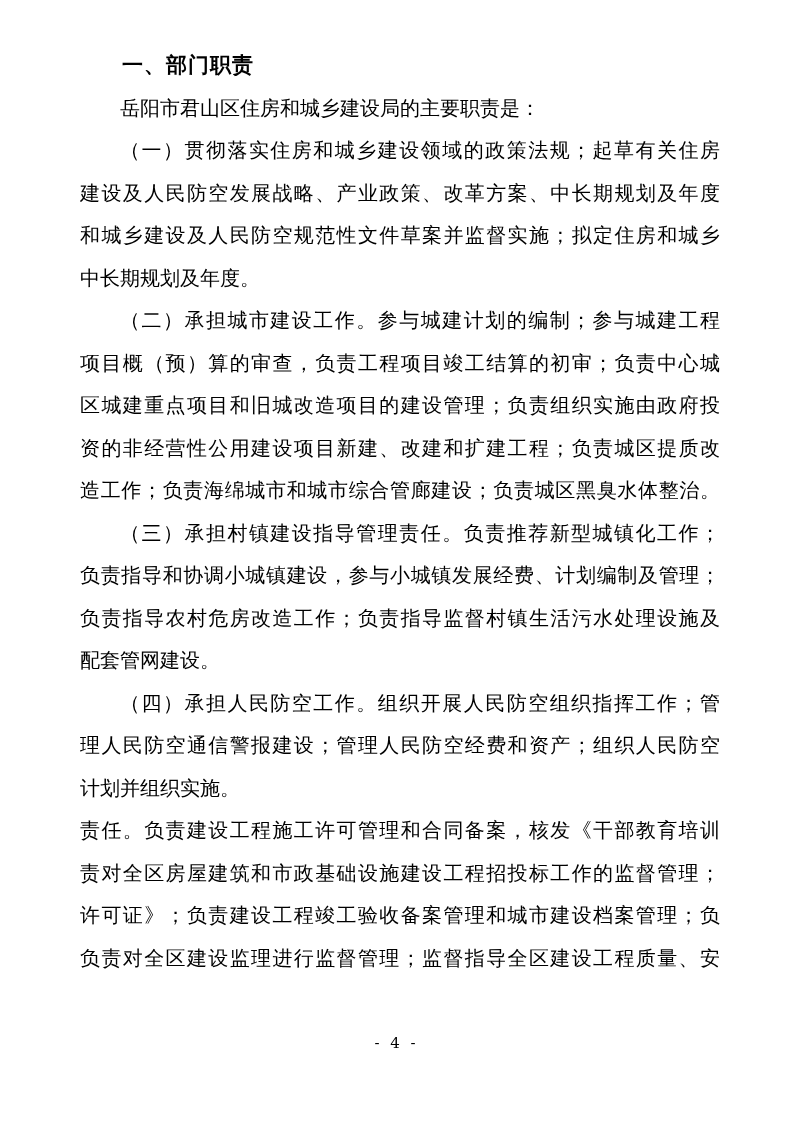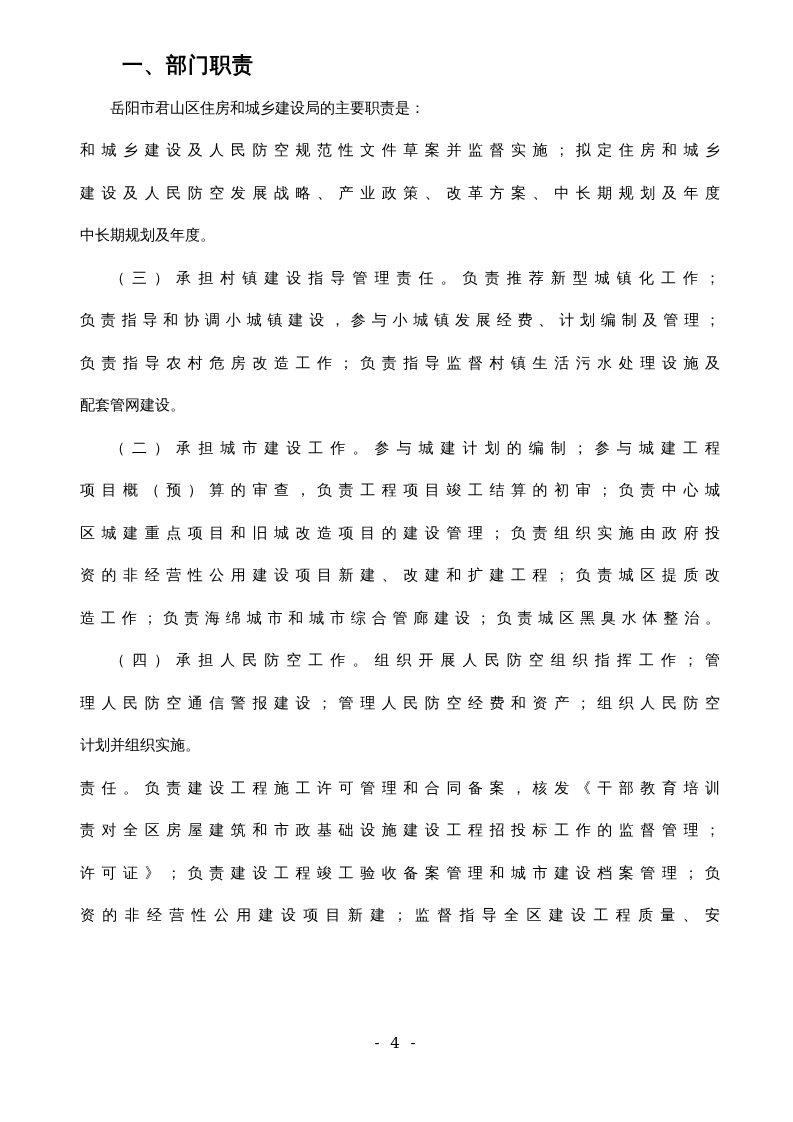--- a/index.html
+++ b/index.html
@@ -16,21 +16,21 @@
     font-family: "DejaVu Serif", "Liberation Serif", serif;
     overflow: hidden;
   }
   .content {
     position: absolute;
     left: 80px;
     top: 44px;
     width: 640px;
   }
   .line {
-    font-size: 15px;
+    font-size: 20px;
     height: 42.5px;
     line-height: 42.5px;
     text-align: justify;
     overflow: hidden;
     white-space: nowrap;
   }
   .line.wrapok { white-space: normal; }
   .line.justify {
     text-align: justify;
     text-align-last: justify;
@@ -58,45 +58,46 @@
 
 <div class="page">
   <div class="content" id="doc-content">
       <div class="block heading">
         <div class="line indent wrapok">一、部门职责</div>
       </div>
       <div class="block paragraph">
         <div class="line indent wrapok">岳阳市君山区住房和城乡建设局的主要职责是：</div>
       </div>
       <div class="block paragraph">
+        <div class="line indent justify">（一）贯彻落实住房和城乡建设领域的政策法规；起草有关住房</div>
+        <div class="line justify">建设及人民防空发展战略、产业政策、改革方案、中长期规划及年度</div>
         <div class="line justify">和城乡建设及人民防空规范性文件草案并监督实施；拟定住房和城乡</div>
-        <div class="line justify">建设及人民防空发展战略、产业政策、改革方案、中长期规划及年度</div>
         <div class="line wrapok">中长期规划及年度。</div>
-      </div>
-      <div class="block paragraph">
-        <div class="line indent justify">（三）承担村镇建设指导管理责任。负责推荐新型城镇化工作；</div>
-        <div class="line justify">负责指导和协调小城镇建设，参与小城镇发展经费、计划编制及管理；</div>
-        <div class="line justify">负责指导农村危房改造工作；负责指导监督村镇生活污水处理设施及</div>
-        <div class="line wrapok">配套管网建设。</div>
       </div>
       <div class="block paragraph">
         <div class="line indent justify">（二）承担城市建设工作。参与城建计划的编制；参与城建工程</div>
         <div class="line justify">项目概（预）算的审查，负责工程项目竣工结算的初审；负责中心城</div>
         <div class="line justify">区城建重点项目和旧城改造项目的建设管理；负责组织实施由政府投</div>
         <div class="line justify">资的非经营性公用建设项目新建、改建和扩建工程；负责城区提质改</div>
         <div class="line justify">造工作；负责海绵城市和城市综合管廊建设；负责城区黑臭水体整治。</div>
+      </div>
+      <div class="block paragraph">
+        <div class="line indent justify">（三）承担村镇建设指导管理责任。负责推荐新型城镇化工作；</div>
+        <div class="line justify">负责指导和协调小城镇建设，参与小城镇发展经费、计划编制及管理；</div>
+        <div class="line justify">负责指导农村危房改造工作；负责指导监督村镇生活污水处理设施及</div>
+        <div class="line wrapok">配套管网建设。</div>
       </div>
       <div class="block paragraph">
         <div class="line indent justify">（四）承担人民防空工作。组织开展人民防空组织指挥工作；管</div>
         <div class="line justify">理人民防空通信警报建设；管理人民防空经费和资产；组织人民防空</div>
         <div class="line wrapok">计划并组织实施。</div>
       </div>
       <div class="block paragraph">
         <div class="line justify">责任。负责建设工程施工许可管理和合同备案，核发《干部教育培训</div>
         <div class="line justify">责对全区房屋建筑和市政基础设施建设工程招投标工作的监督管理；</div>
         <div class="line justify">许可证》；负责建设工程竣工验收备案管理和城市建设档案管理；负</div>
-        <div class="line justify">资的非经营性公用建设项目新建；监督指导全区建设工程质量、安</div>
+        <div class="line justify">负责对全区建设监理进行监督管理；监督指导全区建设工程质量、安</div>
       </div>
     </div>
   <div class="footer">
     <span class="pagenum">- 4 -</span>
   </div>
 </div>
 
 </body></html>

